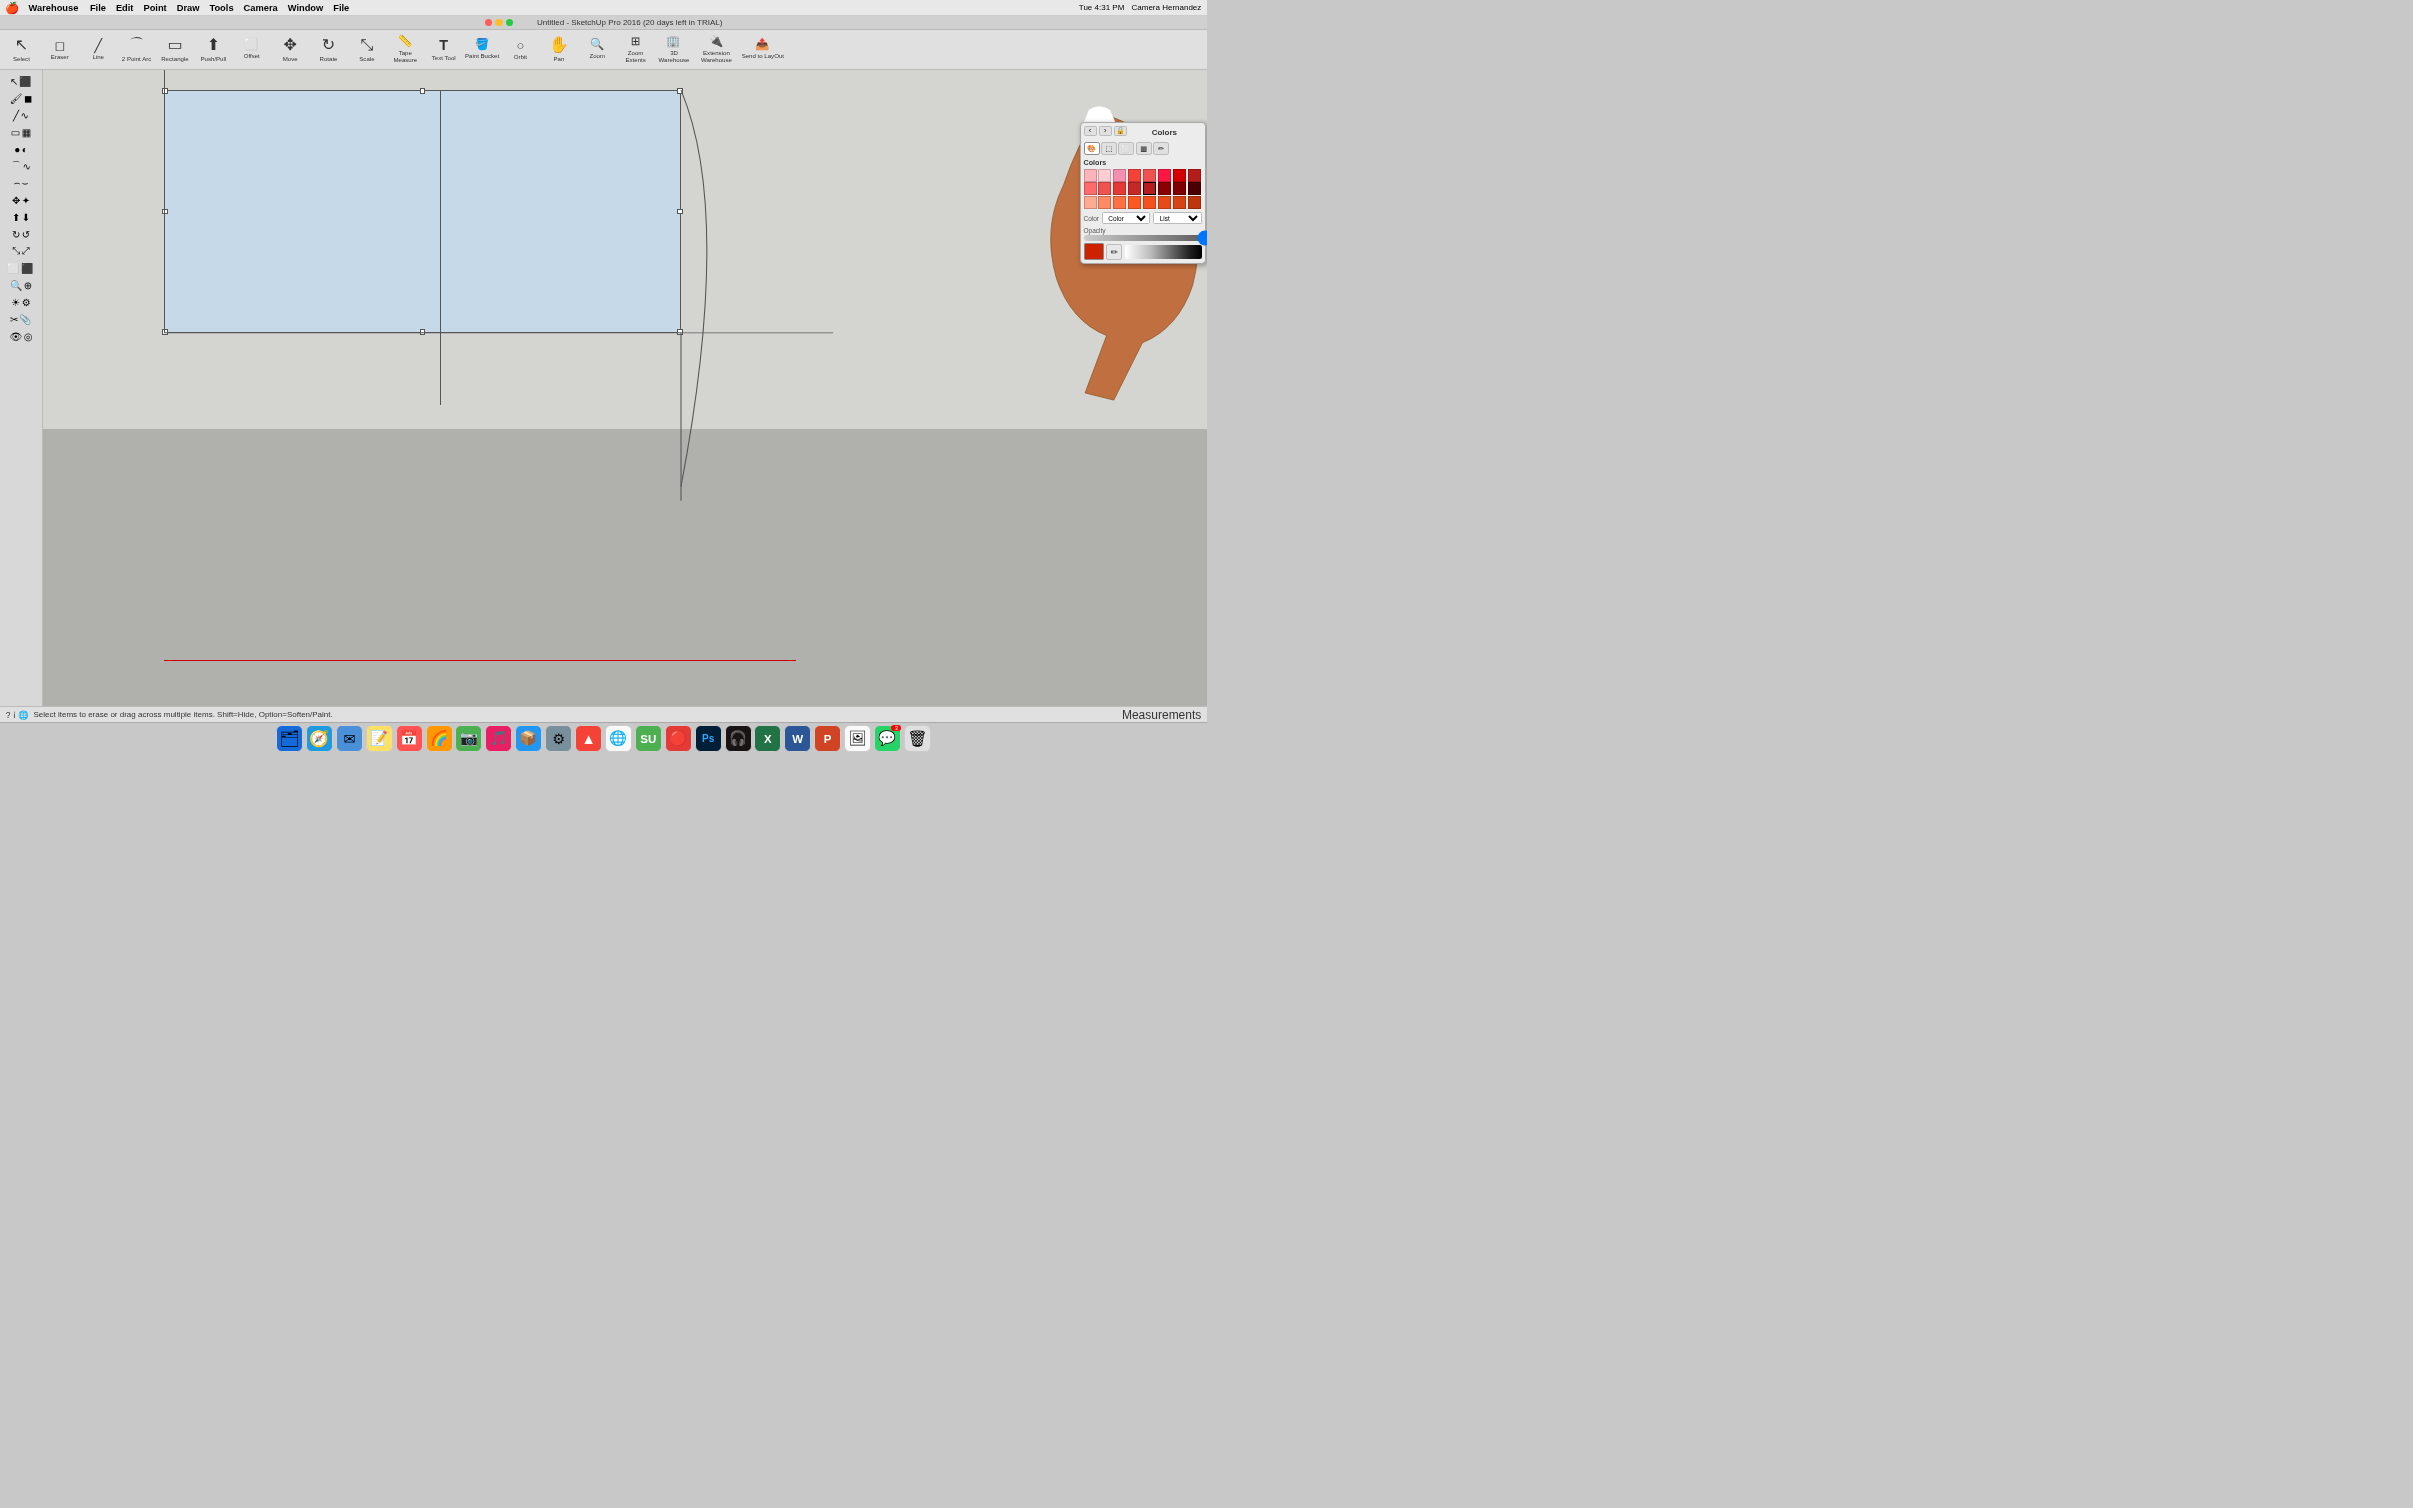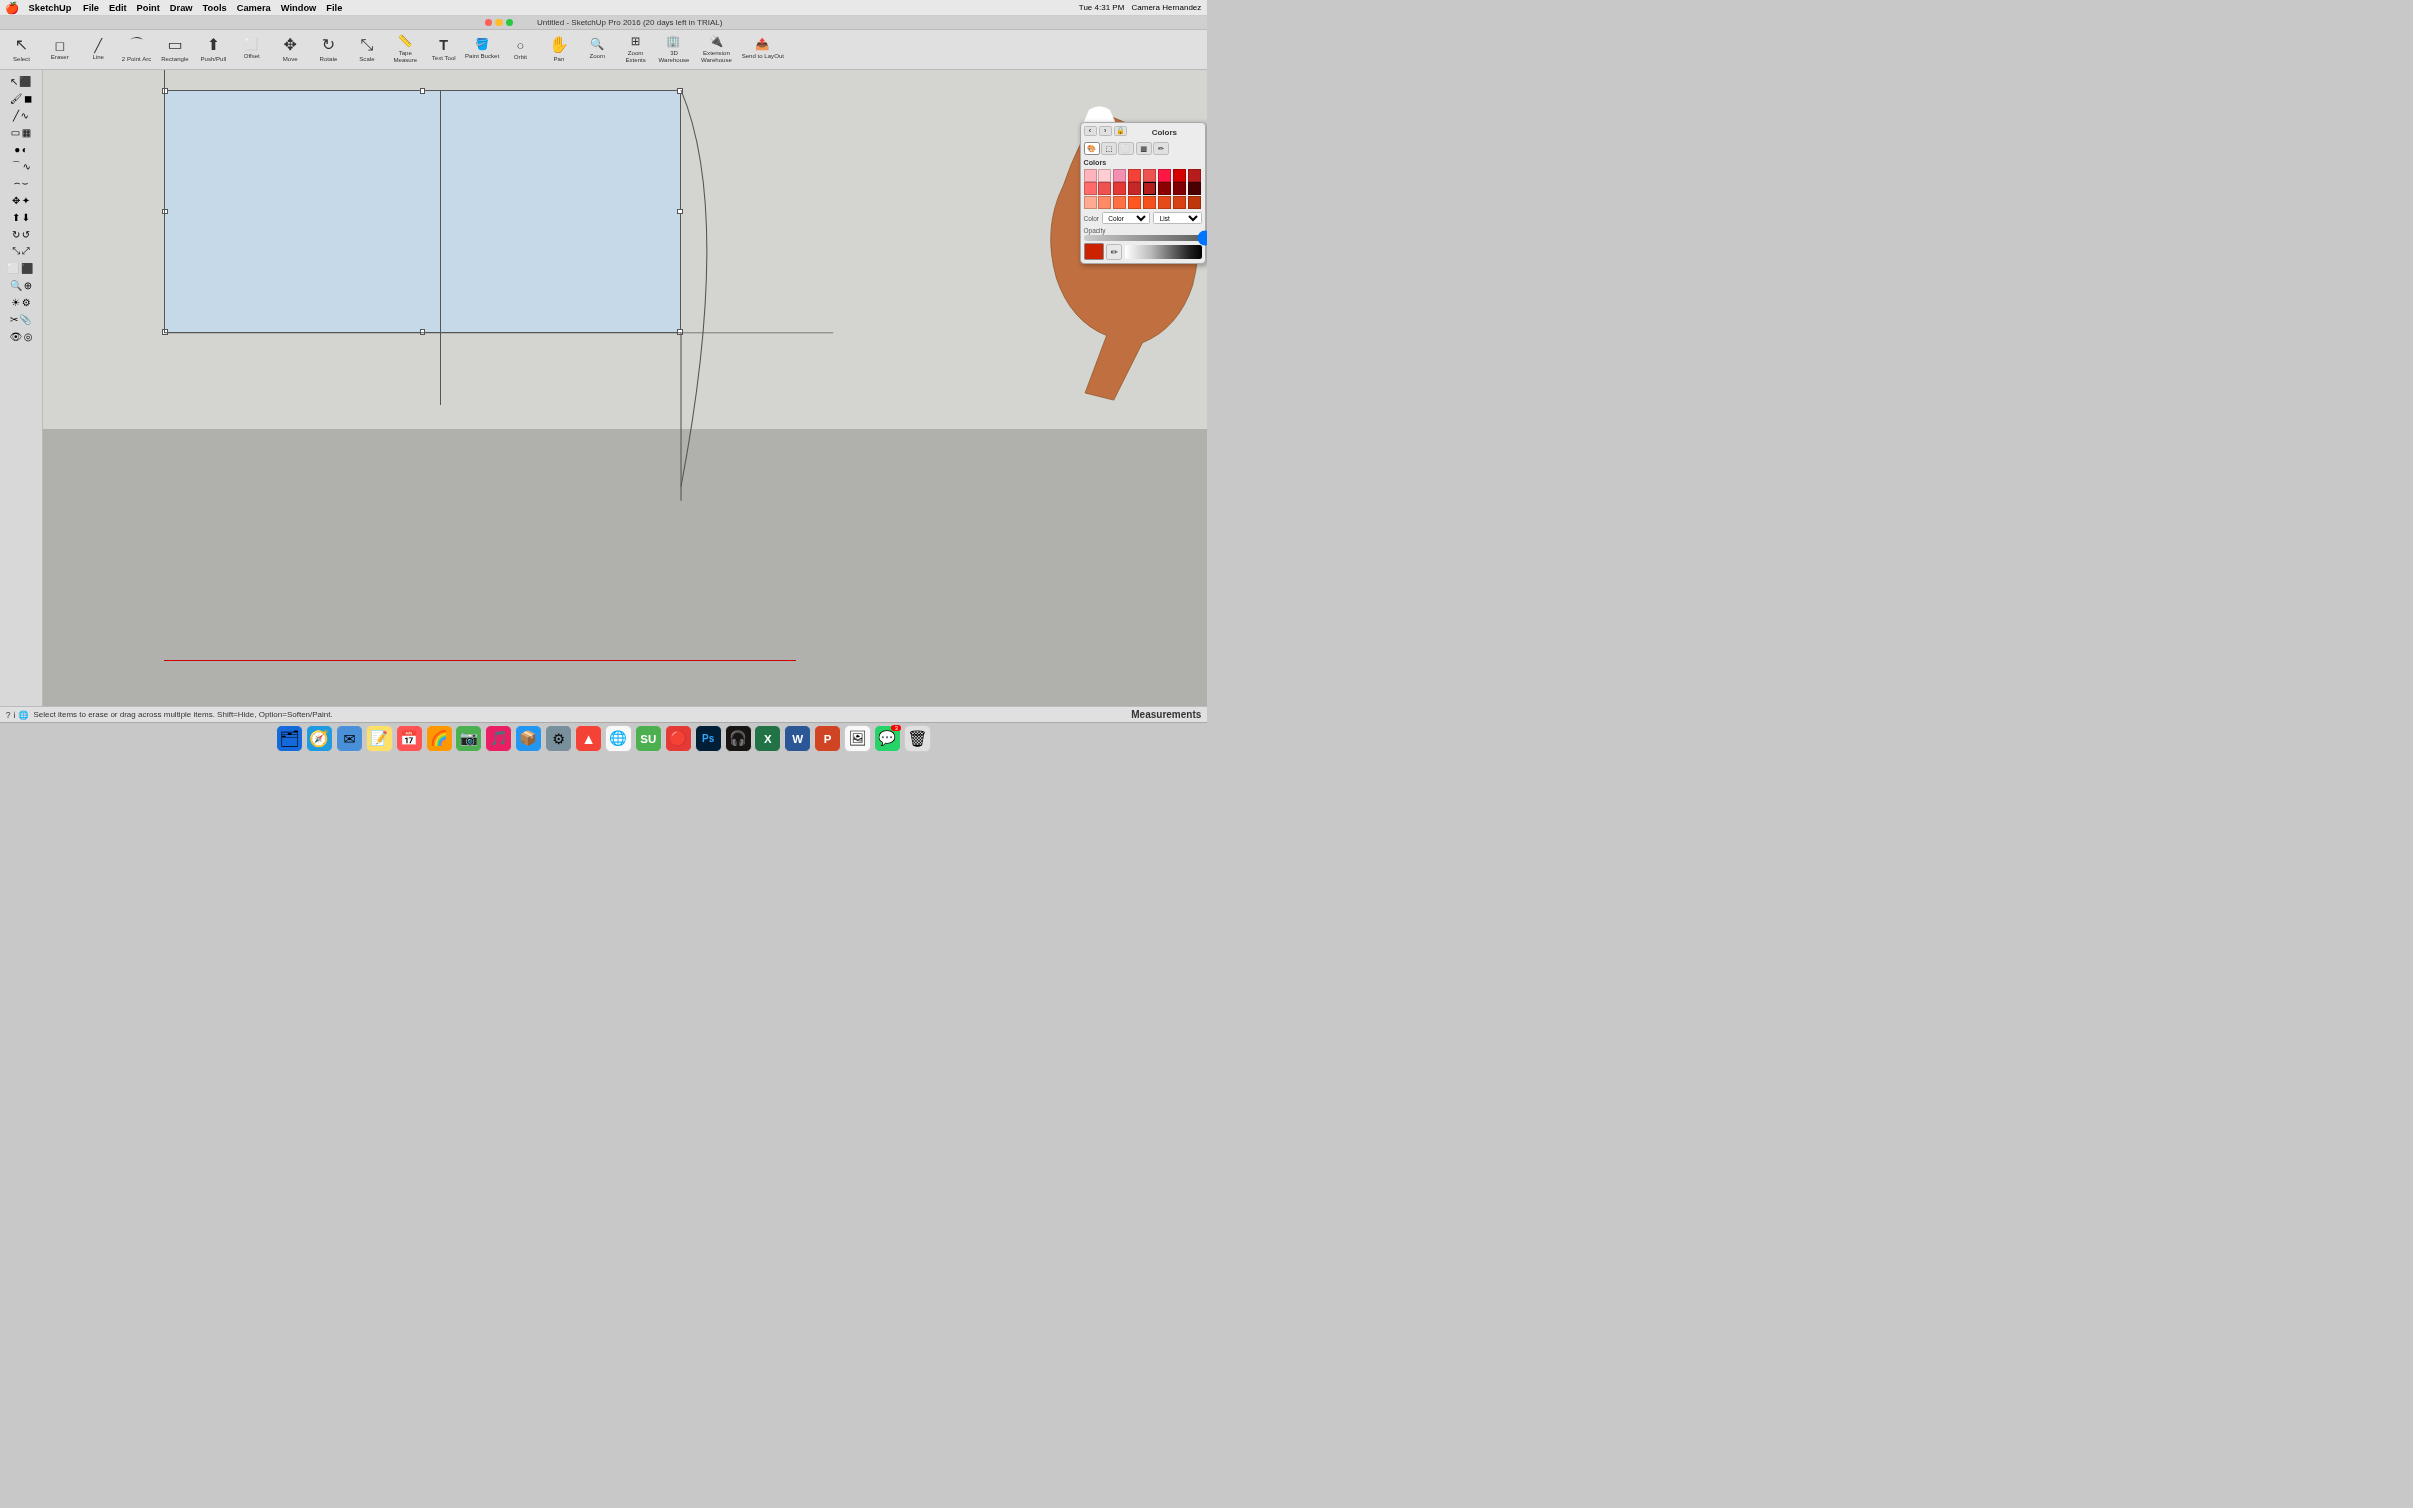--- a/index.html
+++ b/index.html
@@ -182,22 +182,21 @@
       border-top: 0.7px solid #bbb;
       display: flex;
       align-items: center;
       padding: 0 5.7px;
       font-size: 8px;
       color: #333;
       z-index: 97;
     }
     #statusbar .status-right {
       margin-left: auto;
-      font-size: 10px;
-      font-weight: bold;
+      font-size: 12px;
     }
 
     
     #dock {
       position: absolute;
       bottom: 0; left: 0; right: 0;
       height: 32px;
       background: rgba(200, 200, 200, 0.9);
       border-top: 0.7px solid #aaa;
       display: flex;
@@ -403,21 +402,21 @@
     .tl { width: 7.2px; height: 7.2px; border-radius: 50%; }
     .tl-red { background: #ff5f56; }
     .tl-yellow { background: #ffbd2e; }
     .tl-green { background: #27c93f; }
   </style>
 </head>
 <body>
 
 <div id="menubar">
   <span class="apple">🍎</span>
-  <span class="app-name">SketchUp</span>
+  <span class="app-name">Warehouse</span>
   <span class="menu-item">File</span>
   <span class="menu-item">Edit</span>
   <span class="menu-item">Point</span>
   <span class="menu-item">Draw</span>
   <span class="menu-item">Tools</span>
   <span class="menu-item">Camera</span>
   <span class="menu-item">Window</span>
   <span class="menu-item">File</span>
   <div class="right-items">
     <span>Tue 4:31 PM</span>

